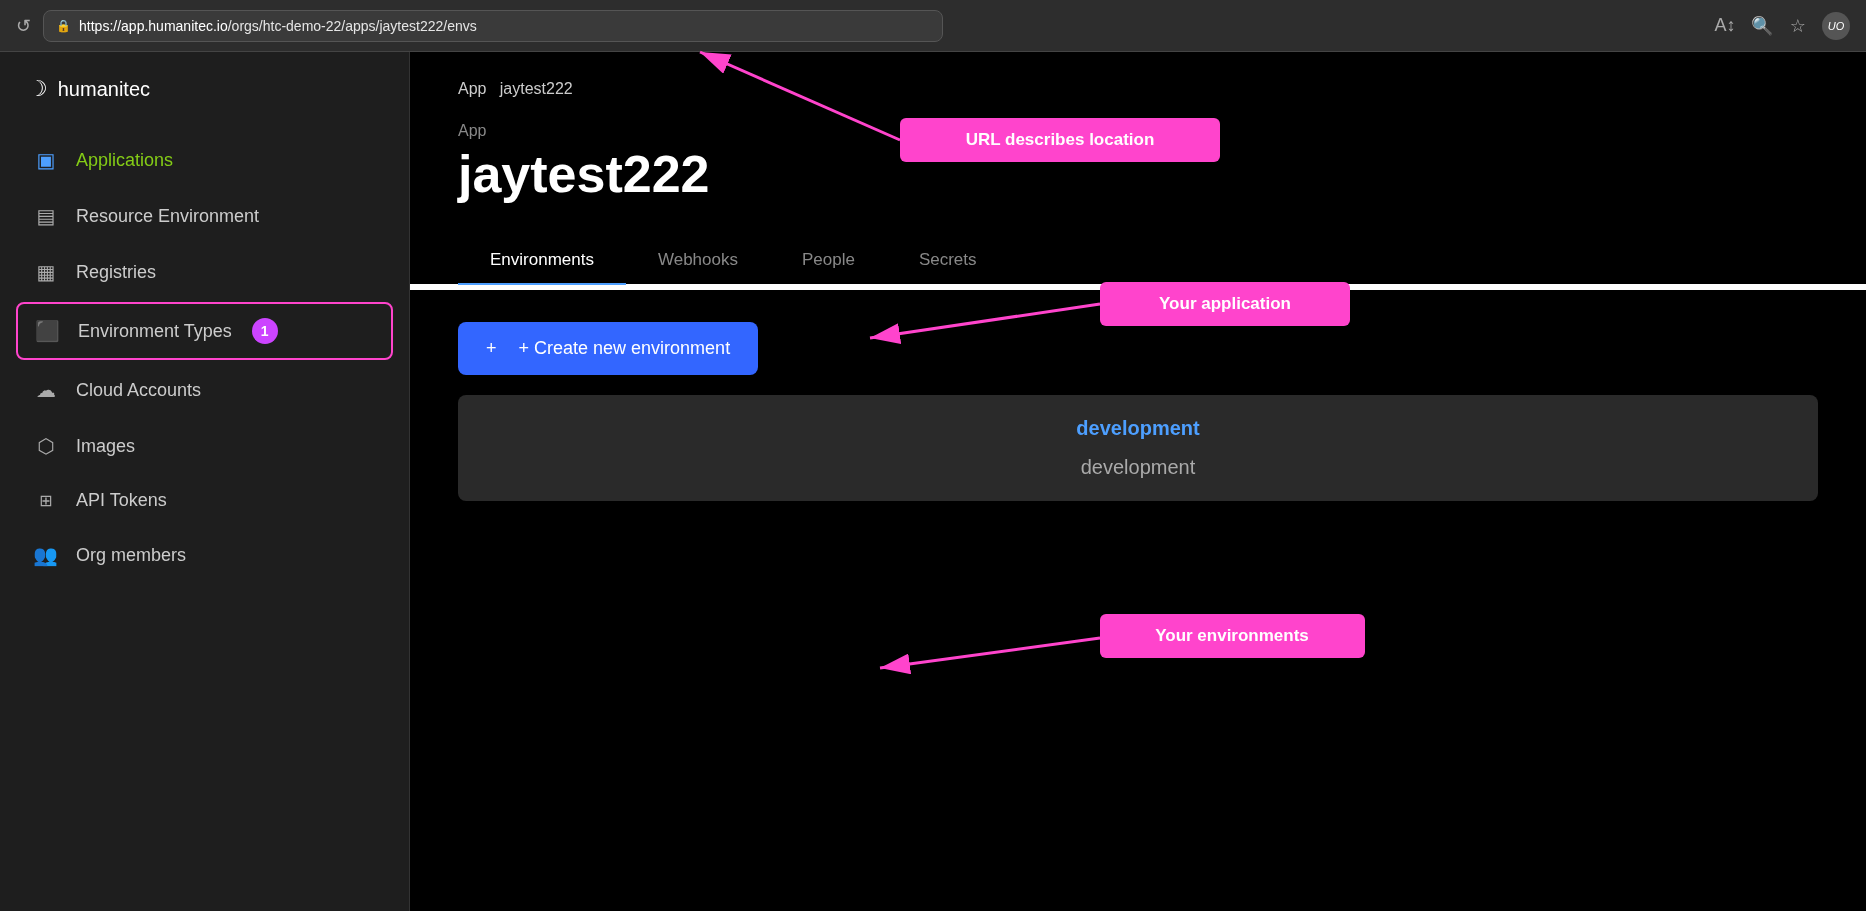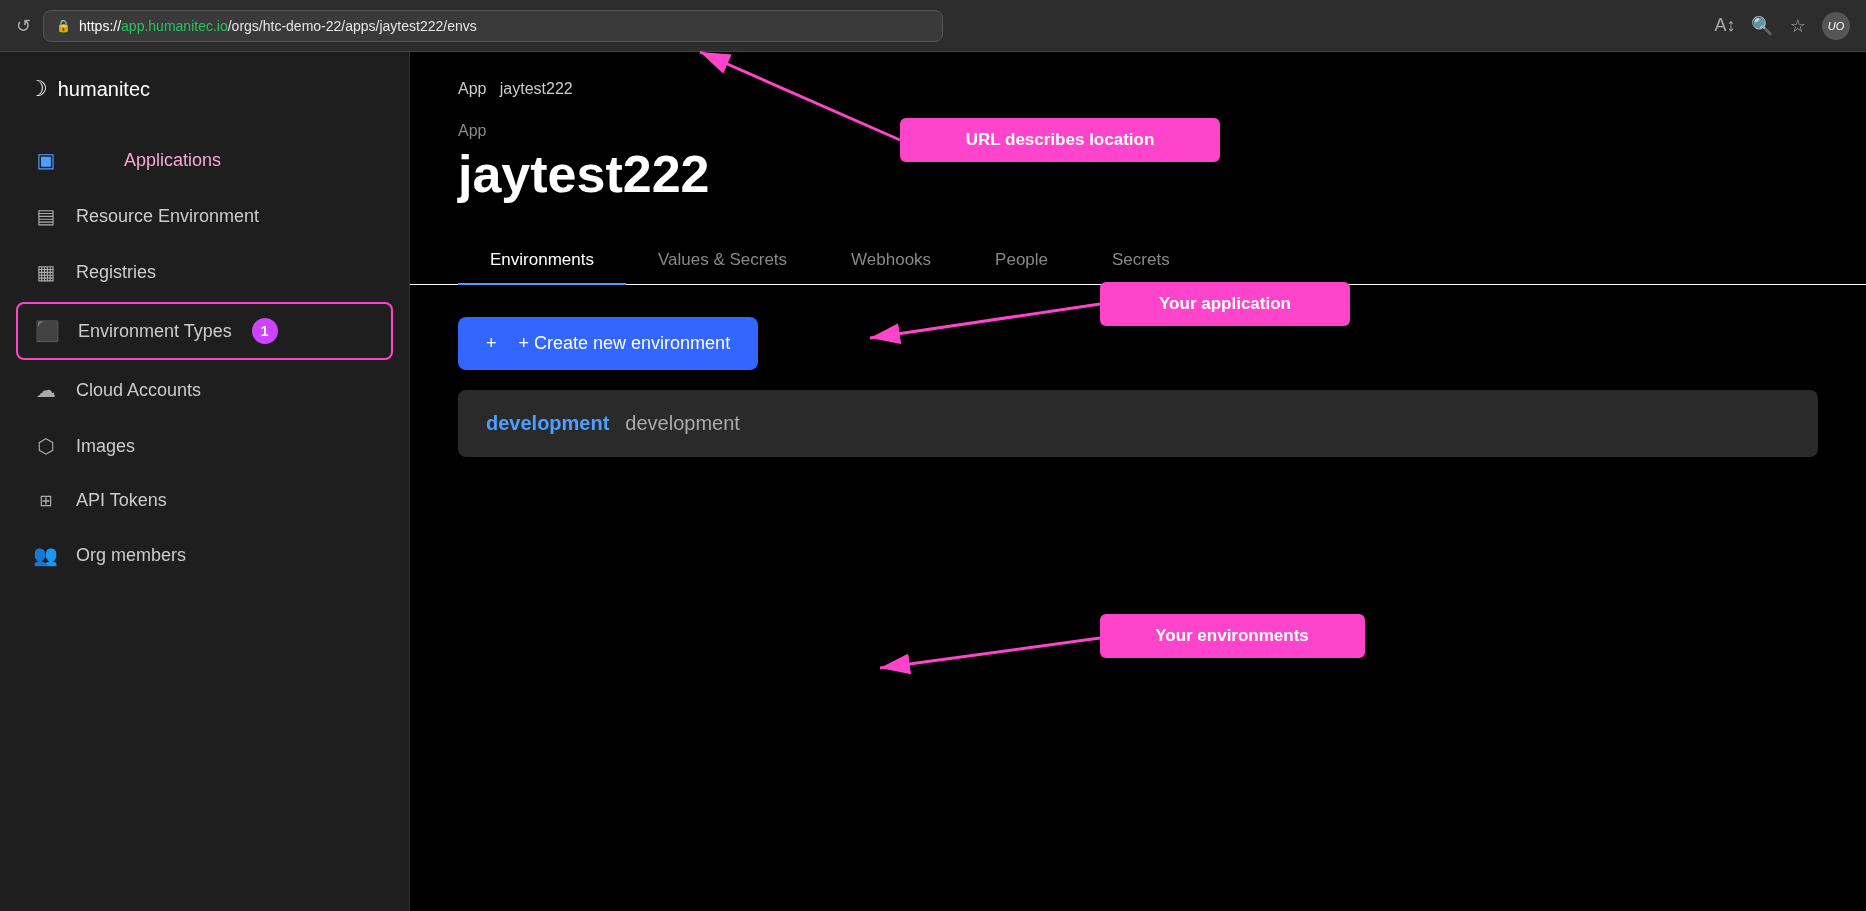--- a/index.html
+++ b/index.html
@@ -133,23 +133,22 @@
       border: 2px solid #ff44cc;
       border-radius: 8px;
     }
     .nav-icon {
       font-size: 20px;
       width: 28px;
       text-align: center;
       color: #aaa;
     }
     .nav-item.active .nav-label {
-      color: #f9a8d4;
+      color: #84cc16;
       font-weight: 500;
-      margin-left: 48px;
     }
     .nav-badge {
       background: #cc44ff;
       color: #fff;
       border-radius: 50%;
       width: 26px;
       height: 26px;
       display: flex;
       align-items: center;
       justify-content: center;
@@ -189,21 +188,21 @@
     .app-title {
       font-size: 52px;
       font-weight: 700;
       color: #fff;
     }
 
     
     .tabs-bar {
       display: flex;
       align-items: center;
-      border-bottom: 1px solid #ffffff;
+      border-bottom: 6px solid #ffffff;
       padding: 0 48px;
       gap: 0;
     }
     .tab-item {
       padding: 14px 32px;
       font-size: 17px;
       color: #888;
       cursor: pointer;
       position: relative;
       white-space: nowrap;
@@ -247,20 +246,21 @@
 
     
     .env-row {
       background: #2a2a2a;
       border-radius: 8px;
       padding: 22px 28px;
       display: flex;
       align-items: center;
       gap: 16px;
       cursor: pointer;
+      flex-direction: column;
     }
     .env-name-link {
       color: #4d9fff;
       font-size: 20px;
       font-weight: 600;
     }
     .env-name-secondary {
       color: #aaa;
       font-size: 20px;
     }
@@ -282,21 +282,21 @@
 </head>
 <body>
 
 <div class="full-page" style="position:relative; width:1866px; height:911px; overflow:hidden;">
 
   <div class="browser-chrome">
     <span class="browser-refresh">↺</span>
     <div class="browser-url-bar">
       <span class="lock-icon">🔒</span>
       <span class="url-text">
-        <span>https://</span><span style="color:#22c55e;font-weight:normal;">app.humanitec.io</span><span style="color:#e5e5e5;">/orgs/htc-demo-22/apps/jaytest222/envs</span>
+        <span>https://</span><span style="color:#ffffff;font-weight:normal;">app.humanitec.io</span><span style="color:#e5e5e5;">/orgs/htc-demo-22/apps/jaytest222/envs</span>
       </span>
     </div>
     <div class="browser-actions">
       <span>A↕</span>
       <span>🔍</span>
       <span>☆</span>
       <div class="browser-avatar">UO</div>
     </div>
   </div>
 
@@ -362,21 +362,20 @@
         <span>jaytest222</span>
       </div>
 
       <div class="app-title-section">
         <div class="app-label">App</div>
         <div class="app-title">jaytest222</div>
       </div>
 
       <div class="tabs-bar">
         <div class="tab-item active">Environments</div>
-        <div class="tab-item">Values &amp; Secrets</div>
         <div class="tab-item">Webhooks</div>
         <div class="tab-item">People</div>
         <div class="tab-item">Secrets</div>
       </div>
 
       <div class="content-area">
 
         
         <button class="create-btn">
           <span>+</span>

